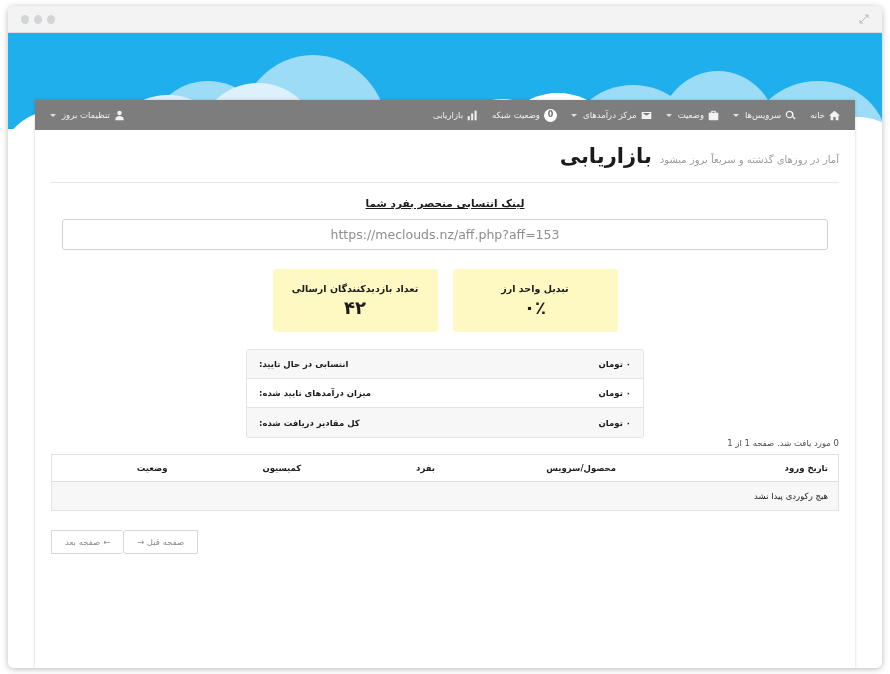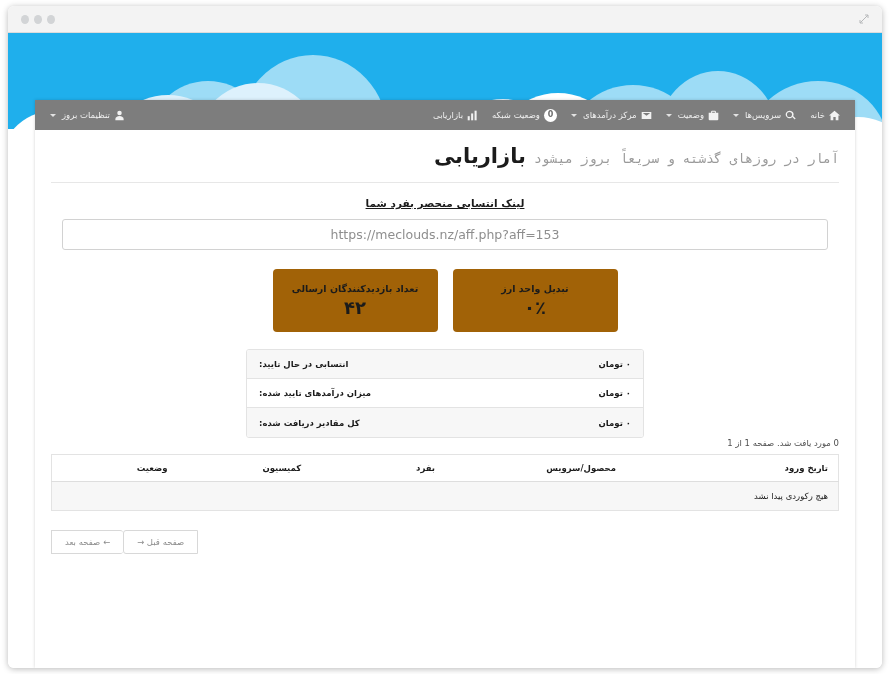--- a/index.html
+++ b/index.html
@@ -101,21 +101,21 @@
   
   .page-head {
     padding: 14px 16px 8px 16px;
     text-align: left;
     direction: rtl;
   }
   .head-row { display: flex; align-items: baseline; justify-content: flex-start; gap: 8px; }
   .page-title {
     font-size: 21px; font-weight: bold; color: #1b1b1b;
   }
-  .page-sub { font-size: 13px; color: #9a9a9a; font-family: Liberation Mono, monospace; }
+  .page-sub { font-size: 10px; color: #9a9a9a; }
   .hr { border: 0; border-top: 1px solid #e7e7e7; margin: 6px 16px 0 16px; }
 
   
   .aff-title {
     text-align: center;
     font-size: 10.5px;
     font-weight: bold;
     color: #1b1b1b;
     margin: 14px 0 10px 0;
     text-decoration: underline;
@@ -137,21 +137,21 @@
 
   
   .stats {
     display: flex;
     justify-content: center;
     gap: 15px;
     margin: 19px 0 0 0;
   }
   .stat-card {
     width: 165px; height: 63px;
-    background: #a16207;
+    background: #fef9c3;
     border-radius: 4px;
     display: flex; flex-direction: column;
     align-items: center; justify-content: center;
     gap: 3px;
   }
   .stat-label { font-size: 9.5px; font-weight: bold; color: #1b1b1b; }
   .stat-value { font-size: 18px; font-weight: bold; color: #1b1b1b; }
 
   
   .earnings {

